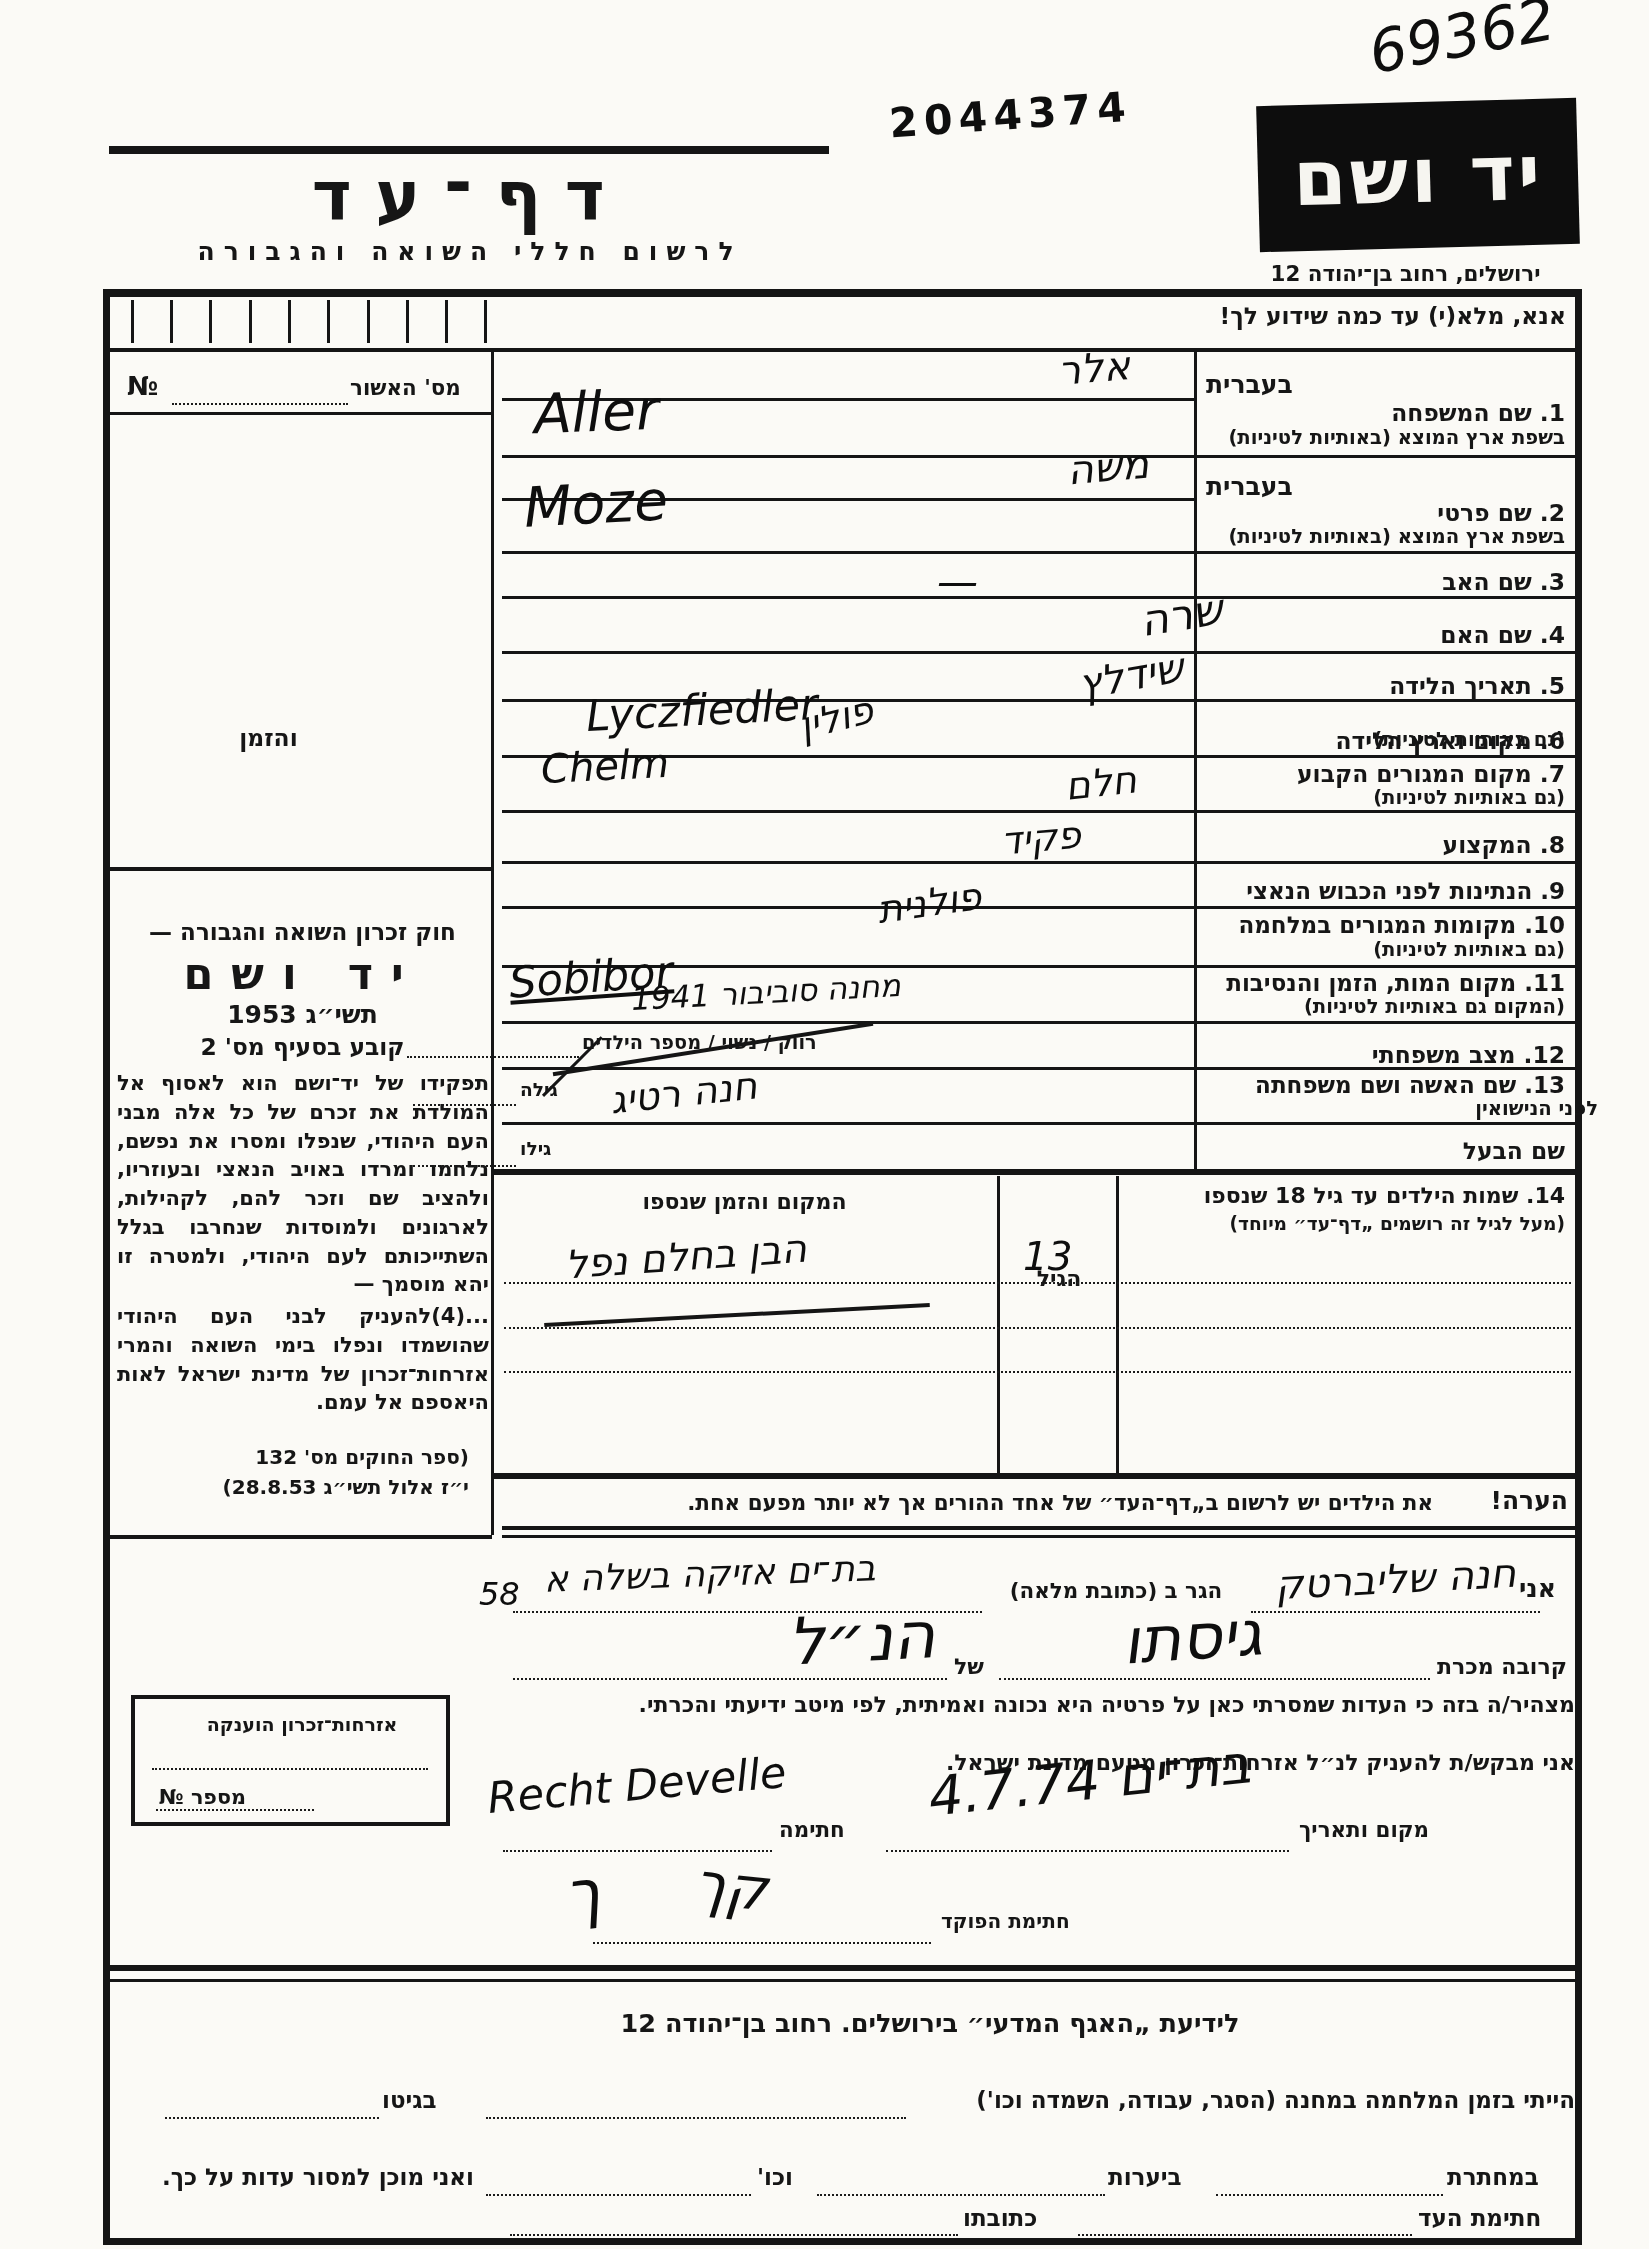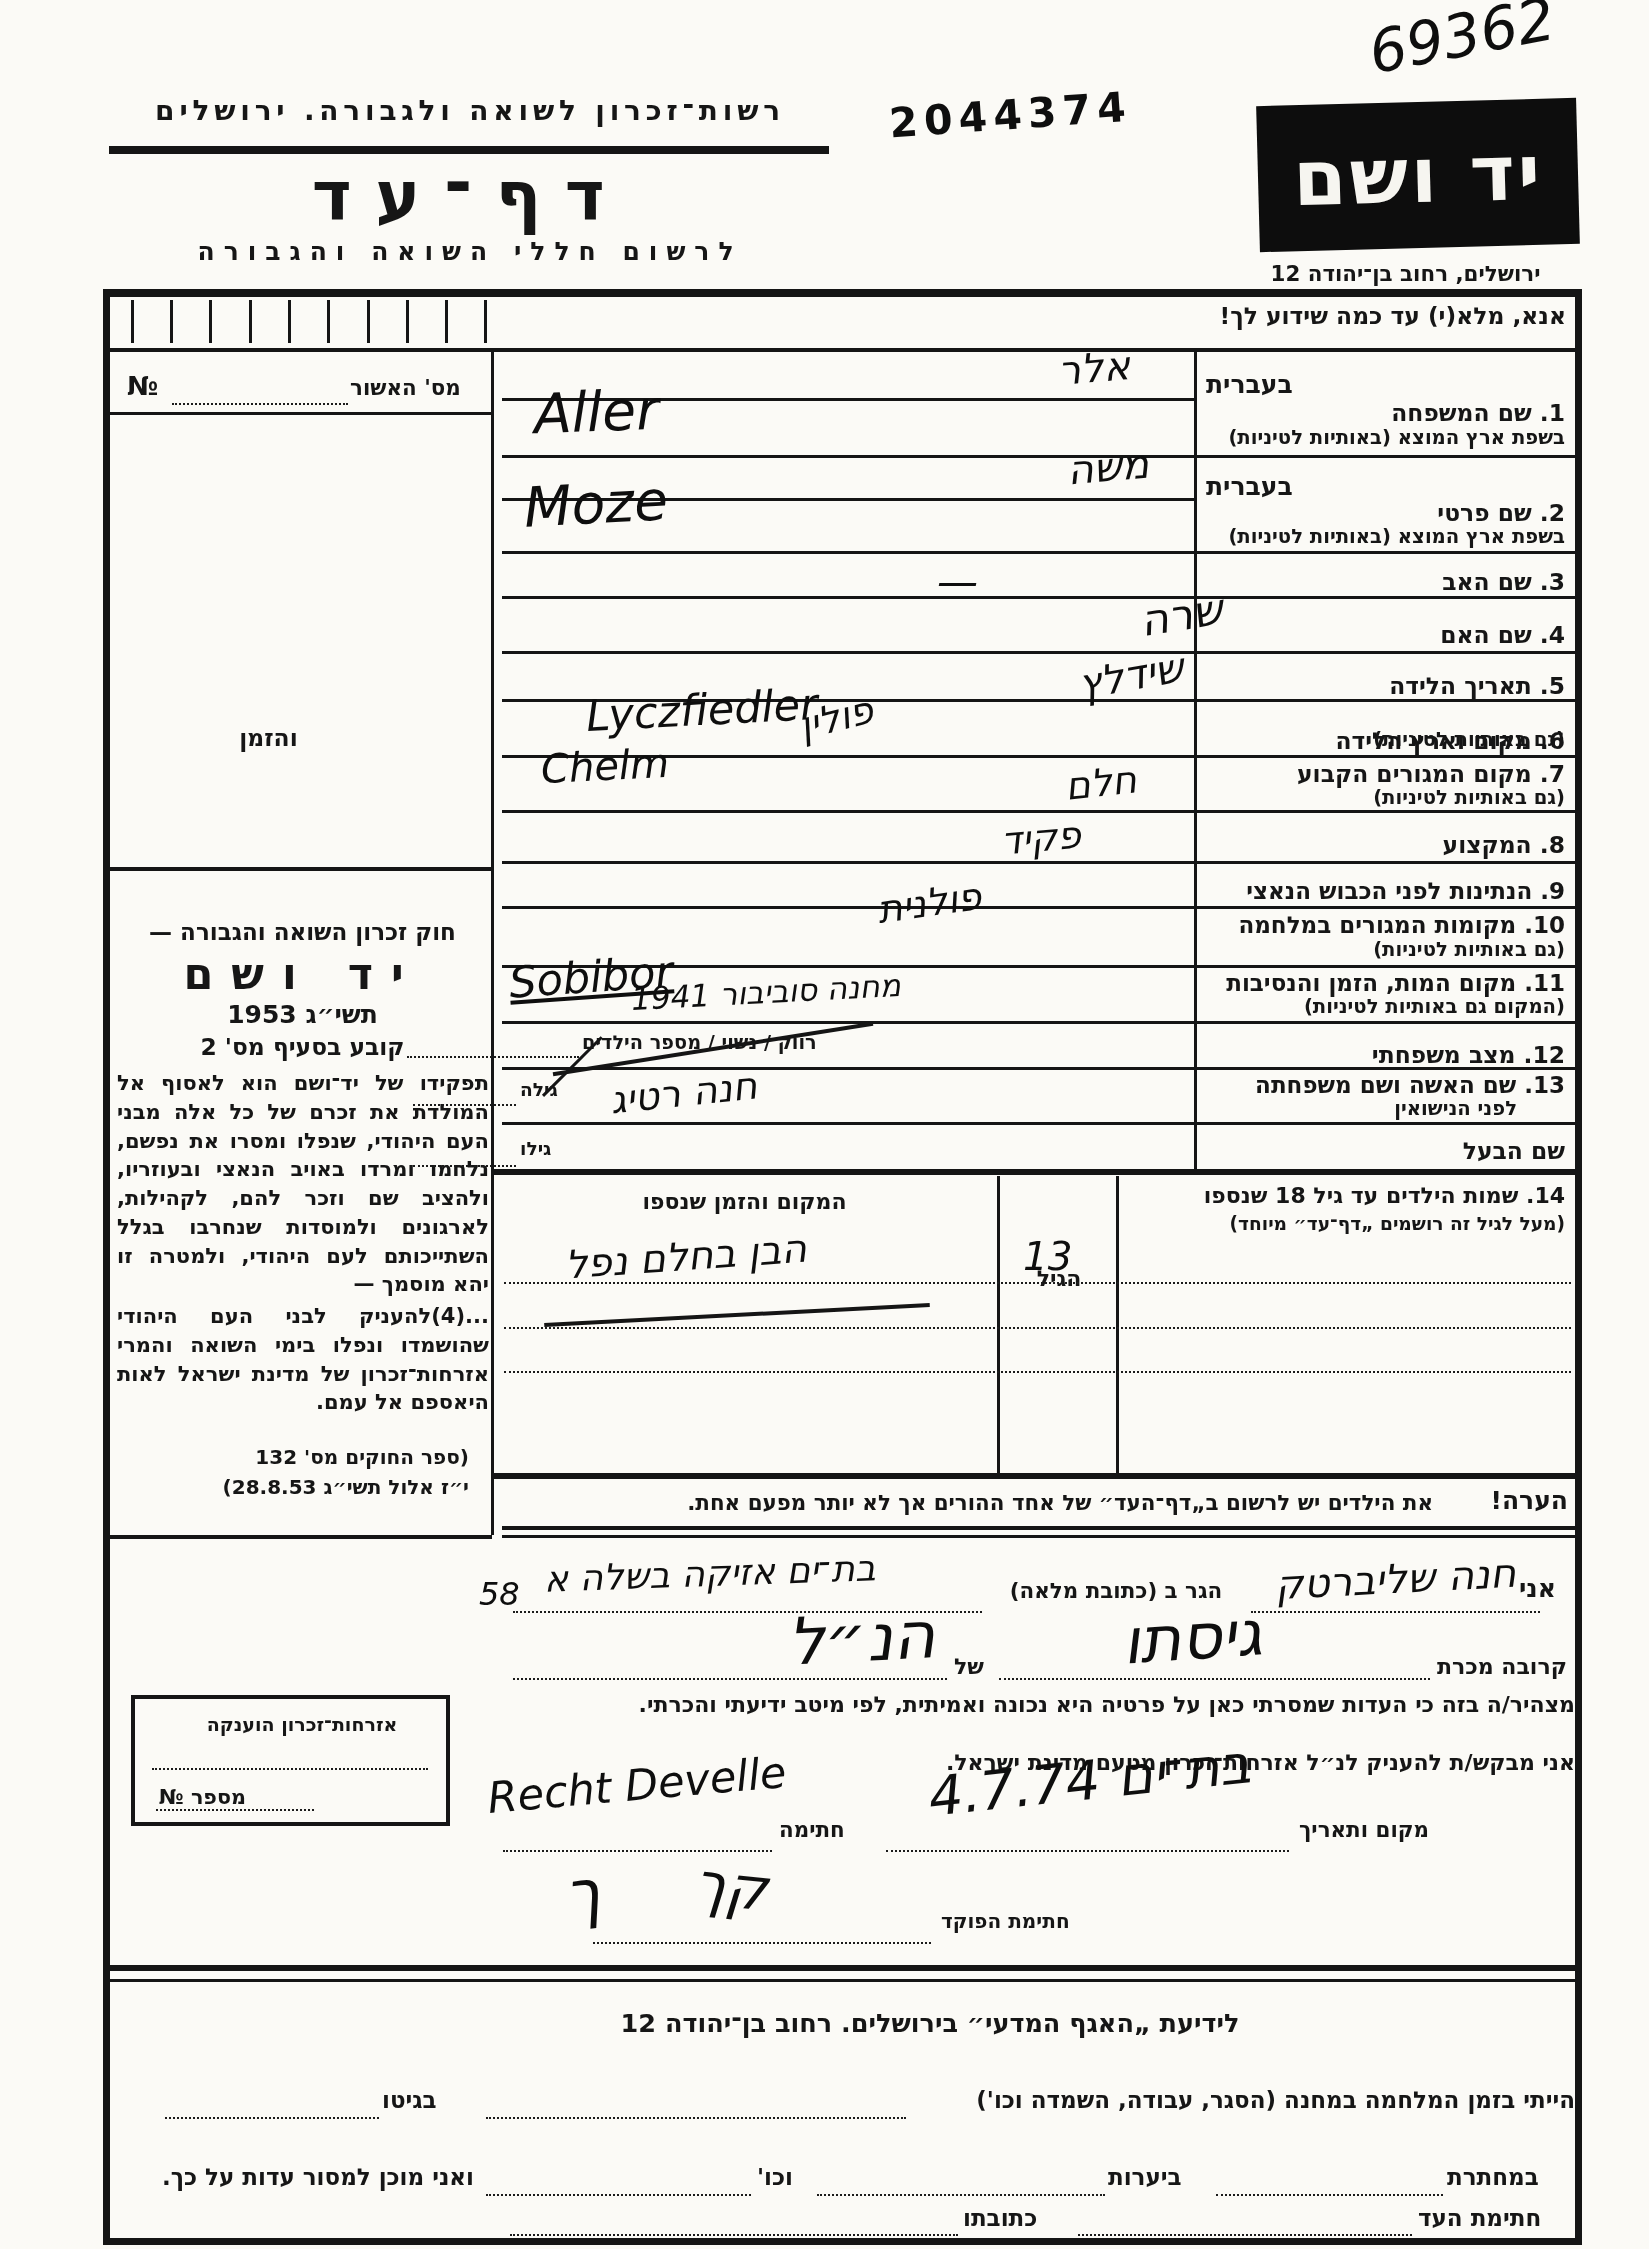--- a/index.html
+++ b/index.html
@@ -17,21 +17,20 @@
   #logo{position:absolute;left:1258px;top:102px;width:320px;height:146px;background:#0d0d0d;
         display:flex;align-items:center;justify-content:center;transform:rotate(-1.5deg);}
   #logo span{color:#f6f5f0;font-weight:bold;font-size:77px;letter-spacing:2.8px;font-family:"DejaVu Sans",sans-serif;}
   #grantbox{position:absolute;left:131px;top:1695px;width:311px;height:123px;border:4.1px solid #151515;}
 </style>
 </head>
 <body>
 
 <div id="page">
 
-  <div class="pr ctr" style="left:110px;top:95px;width:720px;font-size:28px;letter-spacing:4.8px;">רשות־זכרון לשואה ולגבורה. ירושלים</div>
   <div class="ln" style="left:109px;top:146px;width:720px;height:7.6px;"></div>
   <div class="pr ctr" style="left:110px;top:157px;width:720px;font-size:68px;letter-spacing:23.4px;">דף־עד</div>
   <div class="pr ctr" style="left:110px;top:238px;width:720px;font-size:25px;letter-spacing:9px;">לרשום חללי השואה והגבורה</div>
 
   <div id="logo">
     <span>יד ושם</span>
   </div>
   <div class="pr ctr" style="left:1233px;top:262px;width:345px;font-size:21.4px;">ירושלים, רחוב בן־יהודה 12</div>
 
   <div class="hw" style="left:889px;top:95px;font-size:41px;font-weight:bold;letter-spacing:6.2px;transform:rotate(-4deg);font-style:normal;">2044374</div>
@@ -99,21 +98,21 @@
   <div class="pr rt" style="left:1202px;top:761px;width:363px;font-size:23.4px;">7. מקום המגורים הקבוע</div>
   <div class="pr rt" style="left:1202px;top:787px;width:363px;font-size:19.6px;">(גם באותיות לטיניות)</div>
   <div class="pr rt" style="left:1202px;top:832px;width:363px;font-size:23.4px;">8. המקצוע</div>
   <div class="pr rt" style="left:1202px;top:878px;width:363px;font-size:23px;">9. הנתינות לפני הכבוש הנאצי</div>
   <div class="pr rt" style="left:1202px;top:912px;width:363px;font-size:23px;">10. מקומות המגורים במלחמה</div>
   <div class="pr rt" style="left:1202px;top:939px;width:363px;font-size:19.6px;">(גם באותיות לטיניות)</div>
   <div class="pr rt" style="left:1202px;top:970px;width:363px;font-size:23px;">11. מקום המות, הזמן והנסיבות</div>
   <div class="pr rt" style="left:1202px;top:996px;width:363px;font-size:19.6px;">(המקום גם באותיות לטיניות)</div>
   <div class="pr rt" style="left:1202px;top:1042px;width:363px;font-size:23.4px;">12. מצב משפחתי</div>
   <div class="pr rt" style="left:1202px;top:1072px;width:363px;font-size:23px;">13. שם האשה ושם משפחתה</div>
-  <div class="pr rt" style="left:1154px;top:1098px;width:363px;font-size:19.6px;">לפני הנישואין</div>
+  <div class="pr rt" style="left:1235px;top:1098px;width:363px;font-size:19.6px;">לפני הנישואין</div>
   <div class="pr rt" style="left:1202px;top:1138px;width:363px;font-size:23.4px;">שם הבעל</div>
   <div class="pr rt" style="left:1202px;top:1183px;width:363px;font-size:22px;">14. שמות הילדים עד גיל 18 שנספו</div>
   <div class="pr rt" style="left:1202px;top:1213px;width:363px;font-size:18.6px;">(מעל לגיל זה רושמים „דף־עד״ מיוחד)</div>
 
   <div class="ln" style="left:502px;top:398px;width:694px;height:2.8px;"></div>
   <div class="ln" style="left:502px;top:455px;width:1073px;height:2.8px;"></div>
   <div class="ln" style="left:502px;top:498px;width:694px;height:2.8px;"></div>
   <div class="ln" style="left:502px;top:551px;width:1073px;height:2.8px;"></div>
   <div class="ln" style="left:502px;top:596px;width:1073px;height:2.8px;"></div>
   <div class="ln" style="left:502px;top:651px;width:1073px;height:2.8px;"></div>

